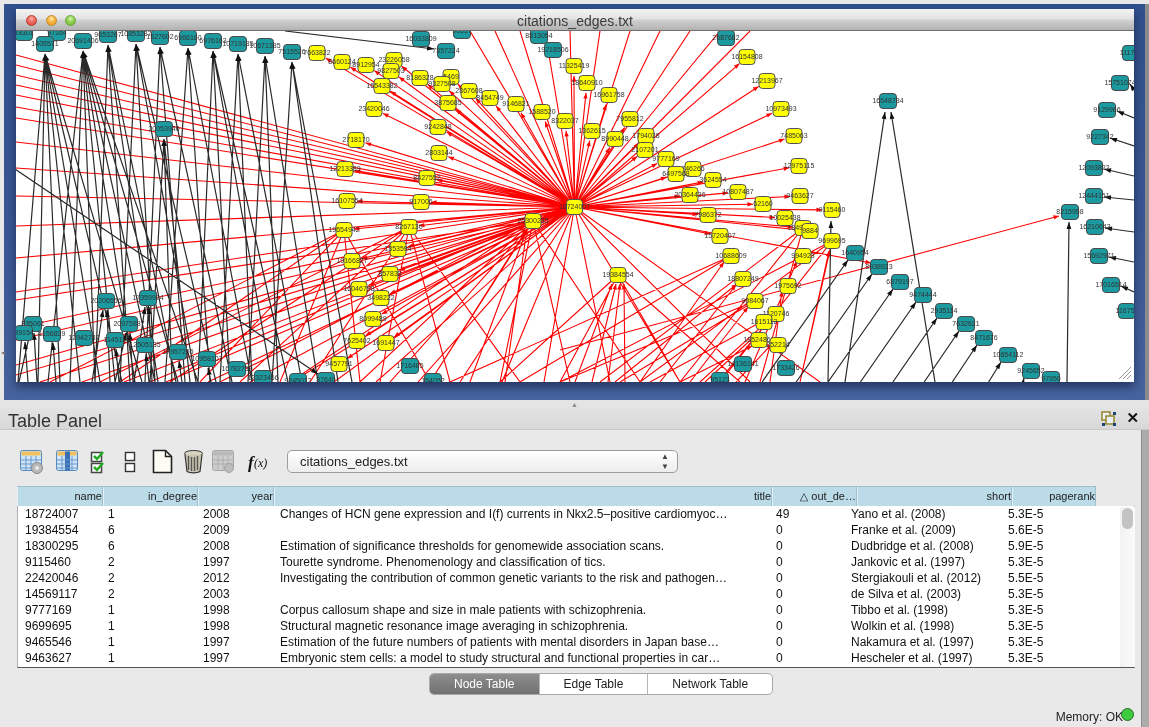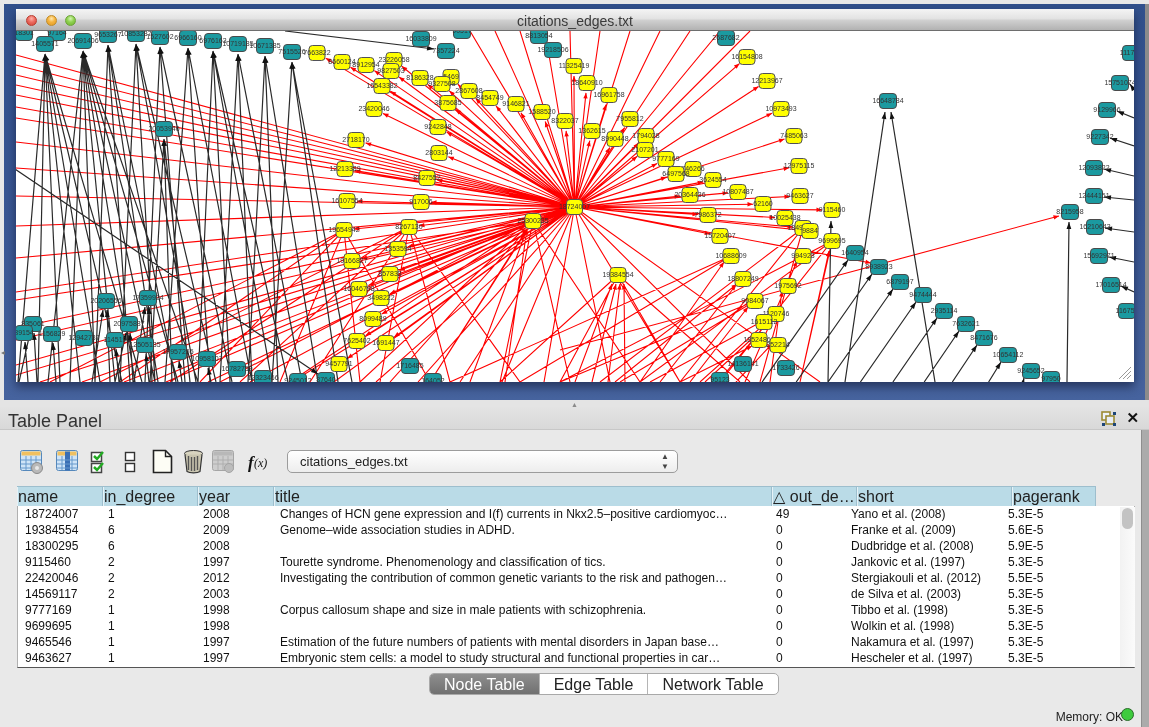--- a/index.html
+++ b/index.html
@@ -15,30 +15,30 @@
 .canvas{position:absolute;left:16px;top:31px;width:1118px;height:351px;background:#fff;overflow:hidden}
 .divider{position:absolute;left:0;top:400px;width:1149px;height:7px;background:#e4e4e4}
 .divider .grip{position:absolute;left:571px;top:1px;color:#8a8a8a;font-size:7px}
 .tphead{position:absolute;left:0;top:407px;width:1149px;height:23px;background:linear-gradient(180deg,#e3e3e3,#d8d8d8);border-bottom:1px solid #c7c7c7}
 .tphead .lbl{position:absolute;left:8px;top:4px;font-size:18px;color:#333}
 .lower{position:absolute;left:0;top:430px;width:1149px;height:297px;background:#e9e9e9}
 .lowerright{position:absolute;left:1141px;top:430px;width:8px;height:297px;background:#ababab;border-left:1px solid #8e8e8e}
 .combo{position:absolute;left:287px;top:450px;width:391px;height:23px;background:linear-gradient(180deg,#fff,#ededed);border:1px solid #9c9c9c;border-radius:5px;font-size:13px;color:#222;line-height:21px;padding-left:12px}
 .combo .arr{position:absolute;right:8px;top:1px;font-size:8px;color:#444;line-height:10px;text-align:center}
 .thead{position:absolute;left:17px;top:486px;height:20px;background:#badbe7;border-top:1px solid #9dbecd;display:flex}
-.thead div{border-right:1px solid #9dbecd;border-left:1px solid #e6f2f7;font-size:16px;color:#222;text-align:left;line-height:19px;overflow:hidden;white-space:nowrap}
+.thead div{border-right:1px solid #9dbecd;border-left:1px solid #e6f2f7;font-size:11px;color:#222;text-align:right;line-height:19px;overflow:hidden;white-space:nowrap}
 .tbody{position:absolute;left:17px;top:506px;width:1118px;height:162px;background:#fff;border-left:1px solid #b0b0b0;border-right:1px solid #b0b0b0;border-bottom:1px solid #555}
 .tr{position:relative;height:16px}
 .tr div{position:absolute;top:0;font-size:12px;color:#111;line-height:16px;white-space:nowrap;overflow:hidden}
 .c0{left:7px;width:85px}.c1{left:90px;width:90px}.c2{left:185px;width:72px}.c3{left:262px;width:492px}
 .c4{left:758px;width:68px}.c5{left:833px;width:150px}.c6{left:990px;width:95px}
 .scroll{position:absolute;left:1120px;top:507px;width:15px;height:160px;background:linear-gradient(90deg,#f2f2f2,#fbfbfb)}
 .thumb{position:absolute;left:2px;top:1px;width:11px;height:21px;background:#c3c3c3;border-radius:6px}
 .tabs{position:absolute;left:429px;top:673px;height:22px;display:flex;border:1px solid #a9a9a9;border-radius:5px;overflow:hidden;background:#fff}
-.tab{font-size:16px;color:#222;line-height:21px;padding:0 14px;border-right:1px solid #b5b5b5}
+.tab{font-size:12px;color:#222;line-height:21px;padding:0 24px;border-right:1px solid #b5b5b5}
 .tabsel{background:linear-gradient(180deg,#8e8e8e,#707070);color:#fff}
 .status{position:absolute;left:0;top:700px;width:1149px;height:27px}
 .mem{position:absolute;right:26px;top:10px;font-size:12px;color:#222}
 .dot{position:absolute;right:15px;top:8px;width:13px;height:13px;border-radius:50%;background:#3ecb3e;border:1.5px solid #2a6b2a}
 .collapse{position:absolute;left:1px;top:348px;font-size:8px;color:#777}
 .icon{position:absolute;top:449px}
 </style></head><body>
 <div class="app">
  <div class="bluepanel"></div>
  <div class="rightstrip"></div>
@@ -415,29 +415,29 @@
         <div class="c2">2008</div>
         <div class="c3">Changes of HCN gene expression and I(f) currents in Nkx2.5–positive cardiomyoc…</div>
         <div class="c4">49</div>
         <div class="c5">Yano et al. (2008)</div>
         <div class="c6">5.3E-5</div>
       </div>
       <div class="tr">
         <div class="c0">19384554</div>
         <div class="c1">6</div>
         <div class="c2">2009</div>
-        <div class="c3">Genome–wide association studies in ADHD.</div>
         <div class="c4">0</div>
         <div class="c5">Franke et al. (2009)</div>
         <div class="c6">5.6E-5</div>
       </div>
       <div class="tr">
         <div class="c0">18300295</div>
         <div class="c1">6</div>
         <div class="c2">2008</div>
+        <div class="c3">Estimation of significance thresholds for genomewide association scans.</div>
         <div class="c4">0</div>
         <div class="c5">Dudbridge et al. (2008)</div>
         <div class="c6">5.9E-5</div>
       </div>
       <div class="tr">
         <div class="c0">9115460</div>
         <div class="c1">2</div>
         <div class="c2">1997</div>
         <div class="c3">Tourette syndrome. Phenomenology and classification of tics.</div>
         <div class="c4">0</div>
@@ -467,20 +467,21 @@
         <div class="c2">1998</div>
         <div class="c3">Corpus callosum shape and size in male patients with schizophrenia.</div>
         <div class="c4">0</div>
         <div class="c5">Tibbo et al. (1998)</div>
         <div class="c6">5.3E-5</div>
       </div>
       <div class="tr">
         <div class="c0">9699695</div>
         <div class="c1">1</div>
         <div class="c2">1998</div>
+        <div class="c3">Structural magnetic resonance image averaging in schizophrenia.</div>
         <div class="c4">0</div>
         <div class="c5">Wolkin et al. (1998)</div>
         <div class="c6">5.3E-5</div>
       </div>
       <div class="tr">
         <div class="c0">9465546</div>
         <div class="c1">1</div>
         <div class="c2">1997</div>
         <div class="c3">Estimation of the future numbers of patients with mental disorders in Japan base…</div>
         <div class="c4">0</div>

